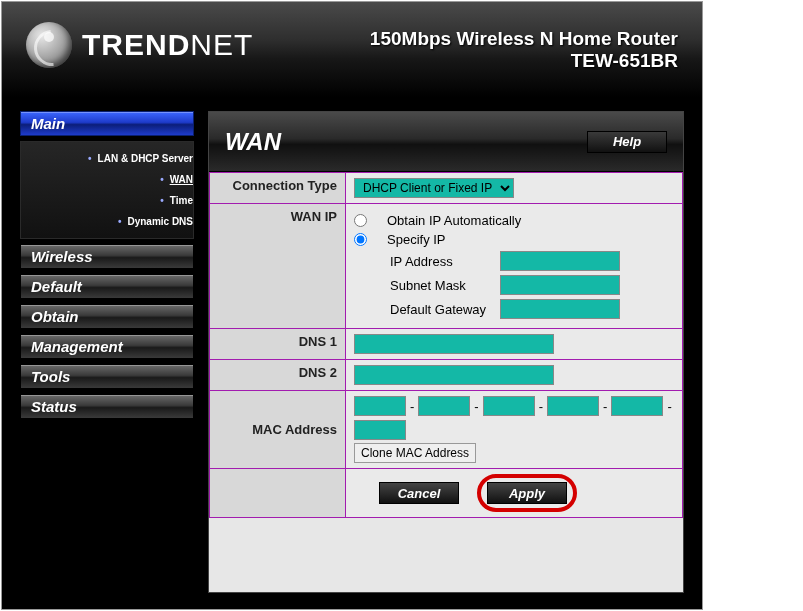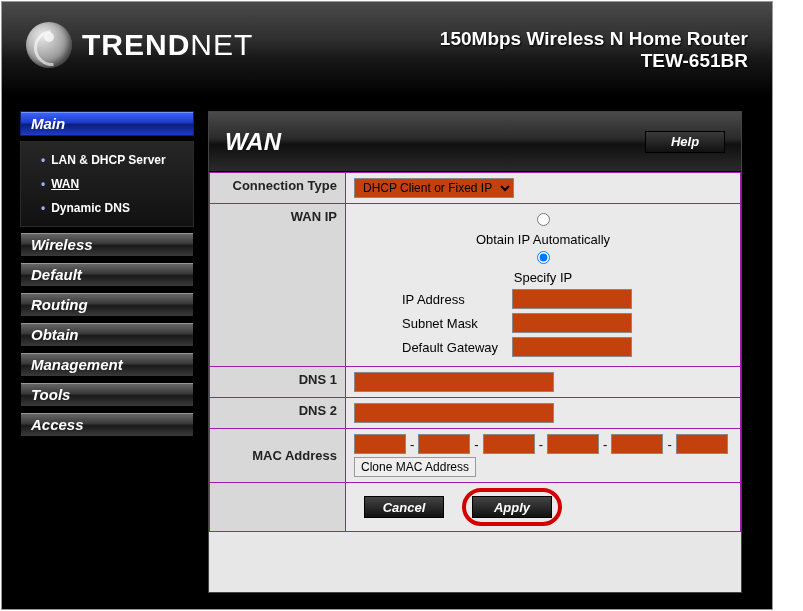--- a/index.html
+++ b/index.html
@@ -5,21 +5,21 @@
   * { box-sizing: border-box; margin: 0; padding: 0; }
   body {
     background: #fff;
     font-family: Arial, Helvetica, sans-serif;
     width: 803px;
     height: 611px;
     overflow: hidden;
   }
   .outer {
     border: 1px solid #999;
-    width: 772px;
+    width: 702px;
     height: 609px;
     margin: 1px;
     background: #000;
     display: flex;
     flex-direction: column;
   }
   
   .header {
     height: 95px;
     background: linear-gradient(#4a4a4a 0%, #2e2e2e 40%, #171717 60%, #000 100%);
@@ -60,21 +60,21 @@
     text-align: right; color: #fff; font-weight: 700;
     padding-top: 6px;
   }
   .device .line1 { font-size: 19px; text-shadow: 1px 1px 2px #000; }
   .device .line2 { font-size: 19px; text-shadow: 1px 1px 2px #000; }
 
   
   .body {
     flex: 1;
     display: flex;
-    padding: 0 30px 16px 18px;
+    padding: 0 18px 16px 18px;
     gap: 14px;
     overflow: hidden;
   }
   .sidebar {
     width: 174px;
     display: flex;
     flex-direction: column;
     gap: 5px;
     padding-top: 14px;
   }
@@ -95,22 +95,23 @@
     background: linear-gradient(#3c67ff 0%, #1e3bcb 45%, #0b1e7a 55%, #1e3bcb 100%);
     border: 1px solid #0a2070;
   }
   .subnav {
     list-style: none;
     padding: 6px 0 6px 20px;
     border: 1px solid #2a2a2a;
     background: linear-gradient(#262626, #111);
   }
   .subnav li {
-    color: #fff; font-weight: 700; font-size: 12px;
+    color: #fff; font-weight: 700; font-size: 10px;
     padding: 5px 0;
+    text-align: right;
   }
   .subnav li::before {
     content: "•"; color: #9aaaff; margin-right: 6px;
   }
   .subnav li.active a { text-decoration: underline; }
   .subnav a { color: #fff; text-decoration: none; }
 
   
   .panel {
     flex: 1;
@@ -150,46 +151,46 @@
     vertical-align: top;
     background: #eaeaea;
   }
   table.form td.lbl {
     width: 136px; text-align: right; font-weight: 700; color: #222;
     background: #d8d8d8;
   }
   select, input[type=text] {
     font-size: 12px;
     border: 1px solid #888;
-    background: #c2410c;
+    background: #14b8a6;
     height: 20px;
     padding: 0 4px;
   }
-  .radio-row { margin: 4px 0; display: flex; align-items: center; gap: 6px; flex-direction: column; }
-  .sub-ip { margin-left: 48px; }
+  .radio-row { margin: 4px 0; display: flex; align-items: center; gap: 20px; }
+  .sub-ip { margin-left: 36px; }
   .sub-ip .row { display: flex; align-items: center; margin: 4px 0; }
   .sub-ip .row label { width: 110px; text-align: left; font-size: 13px; }
   .sub-ip input { width: 120px; }
   .dns-in { width: 200px; }
   .mac-row { display: flex; align-items: center; gap: 4px; flex-wrap: wrap; }
   .mac-row input { width: 52px; }
   .mac-row span.dash { }
   .clone-btn {
     font-size: 12px; padding: 2px 6px; background: #efefef; border: 1px solid #999; cursor: pointer;
     margin-top: 3px;
   }
   .action-row td {
     background: #d8d8d8;
     text-align: left;
     padding: 8px 8px;
     position: relative;
   }
   .action-wrap {
     display: flex; gap: 18px; align-items: center;
-    margin-left: 10px;
+    margin-left: 25px;
   }
   .act-btn {
     width: 80px; height: 22px;
     background: linear-gradient(#444,#111);
     border: 1px solid #000;
     color: #fff; font-weight: 700; font-style: italic; font-size: 13px;
     display: flex; align-items: center; justify-content: center;
     cursor: pointer;
   }
   .apply-highlight {
@@ -215,29 +216,29 @@
     </div>
   </div>
 
   <div class="body">
 
     <div class="sidebar">
       <div class="navbtn-active">Main</div>
       <ul class="subnav">
         <li><a>LAN &amp; DHCP Server</a></li>
         <li class="active"><a>WAN</a></li>
+        <li><a>Time</a></li>
         <li><a>Dynamic DNS</a></li>
       </ul>
       <div class="navbtn">Wireless</div>
       <div class="navbtn">Default</div>
-      <div class="navbtn">Routing</div>
       <div class="navbtn">Obtain</div>
       <div class="navbtn">Management</div>
       <div class="navbtn">Tools</div>
-      <div class="navbtn">Access</div>
+      <div class="navbtn">Status</div>
     </div>
 
     <div class="panel">
       <div class="panel-header">
         <div class="panel-title">WAN</div>
         <div class="help-btn">Help</div>
       </div>
       <div class="form-area">
         <table class="form">
           <tbody>

